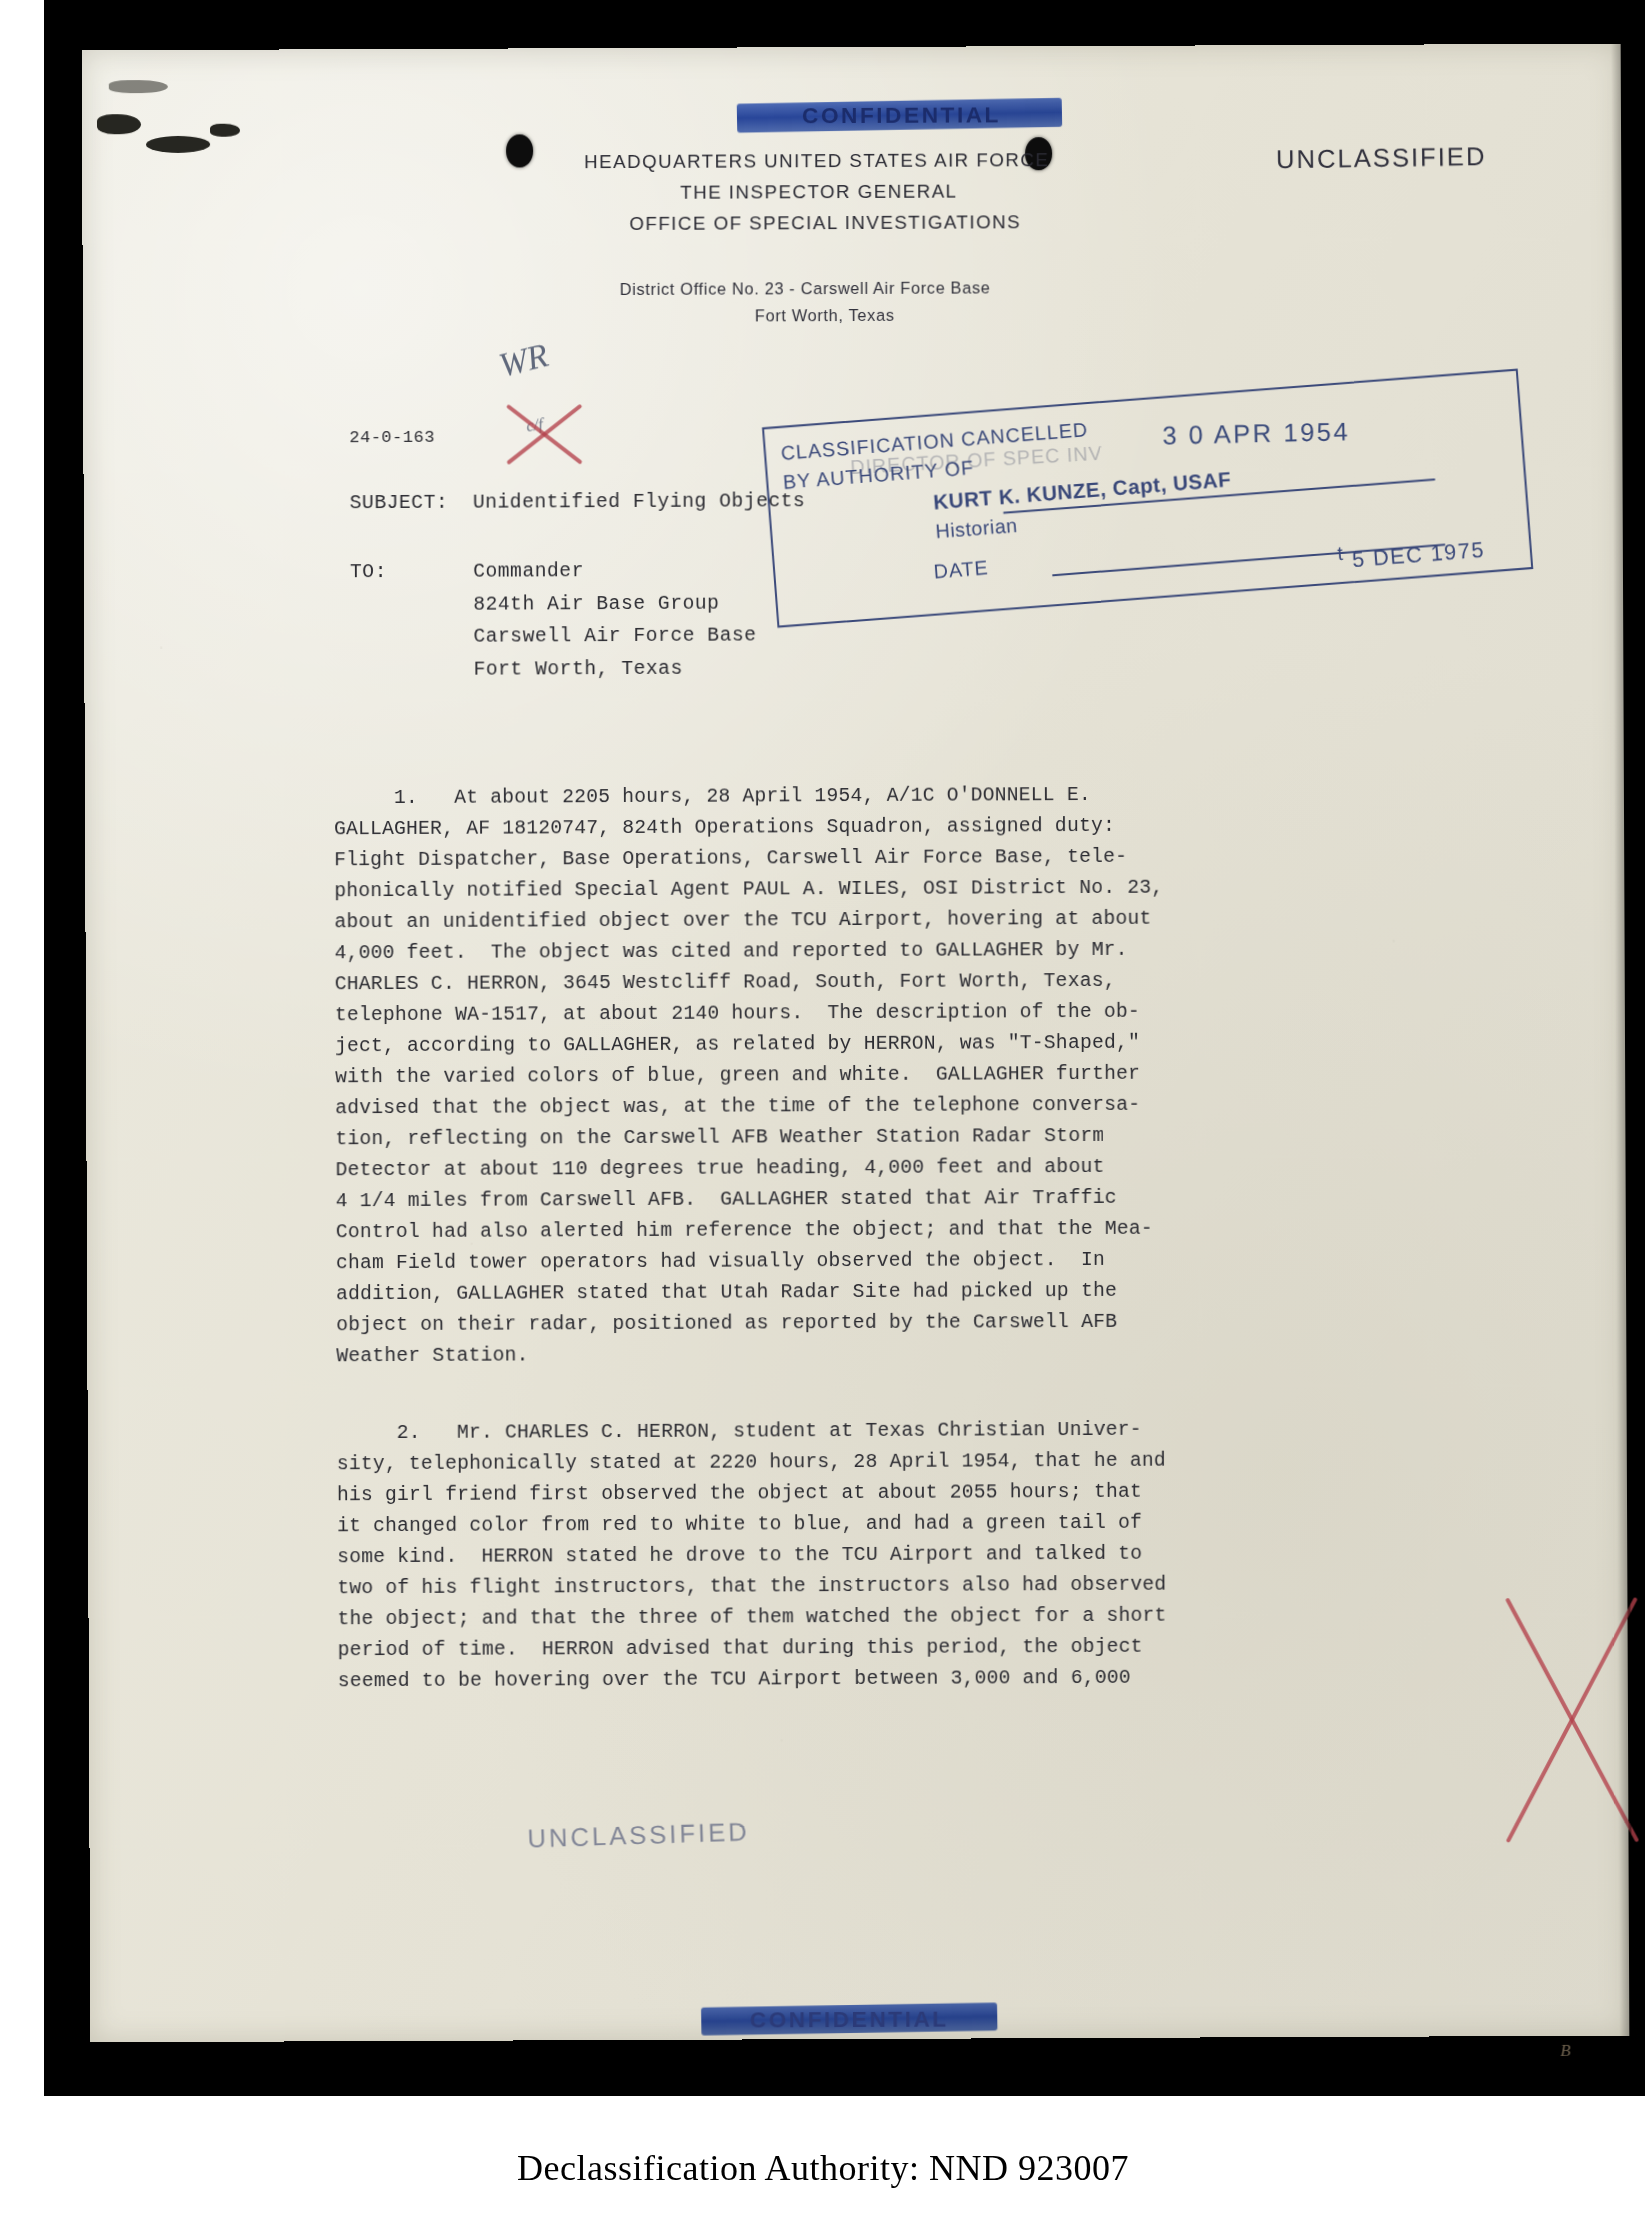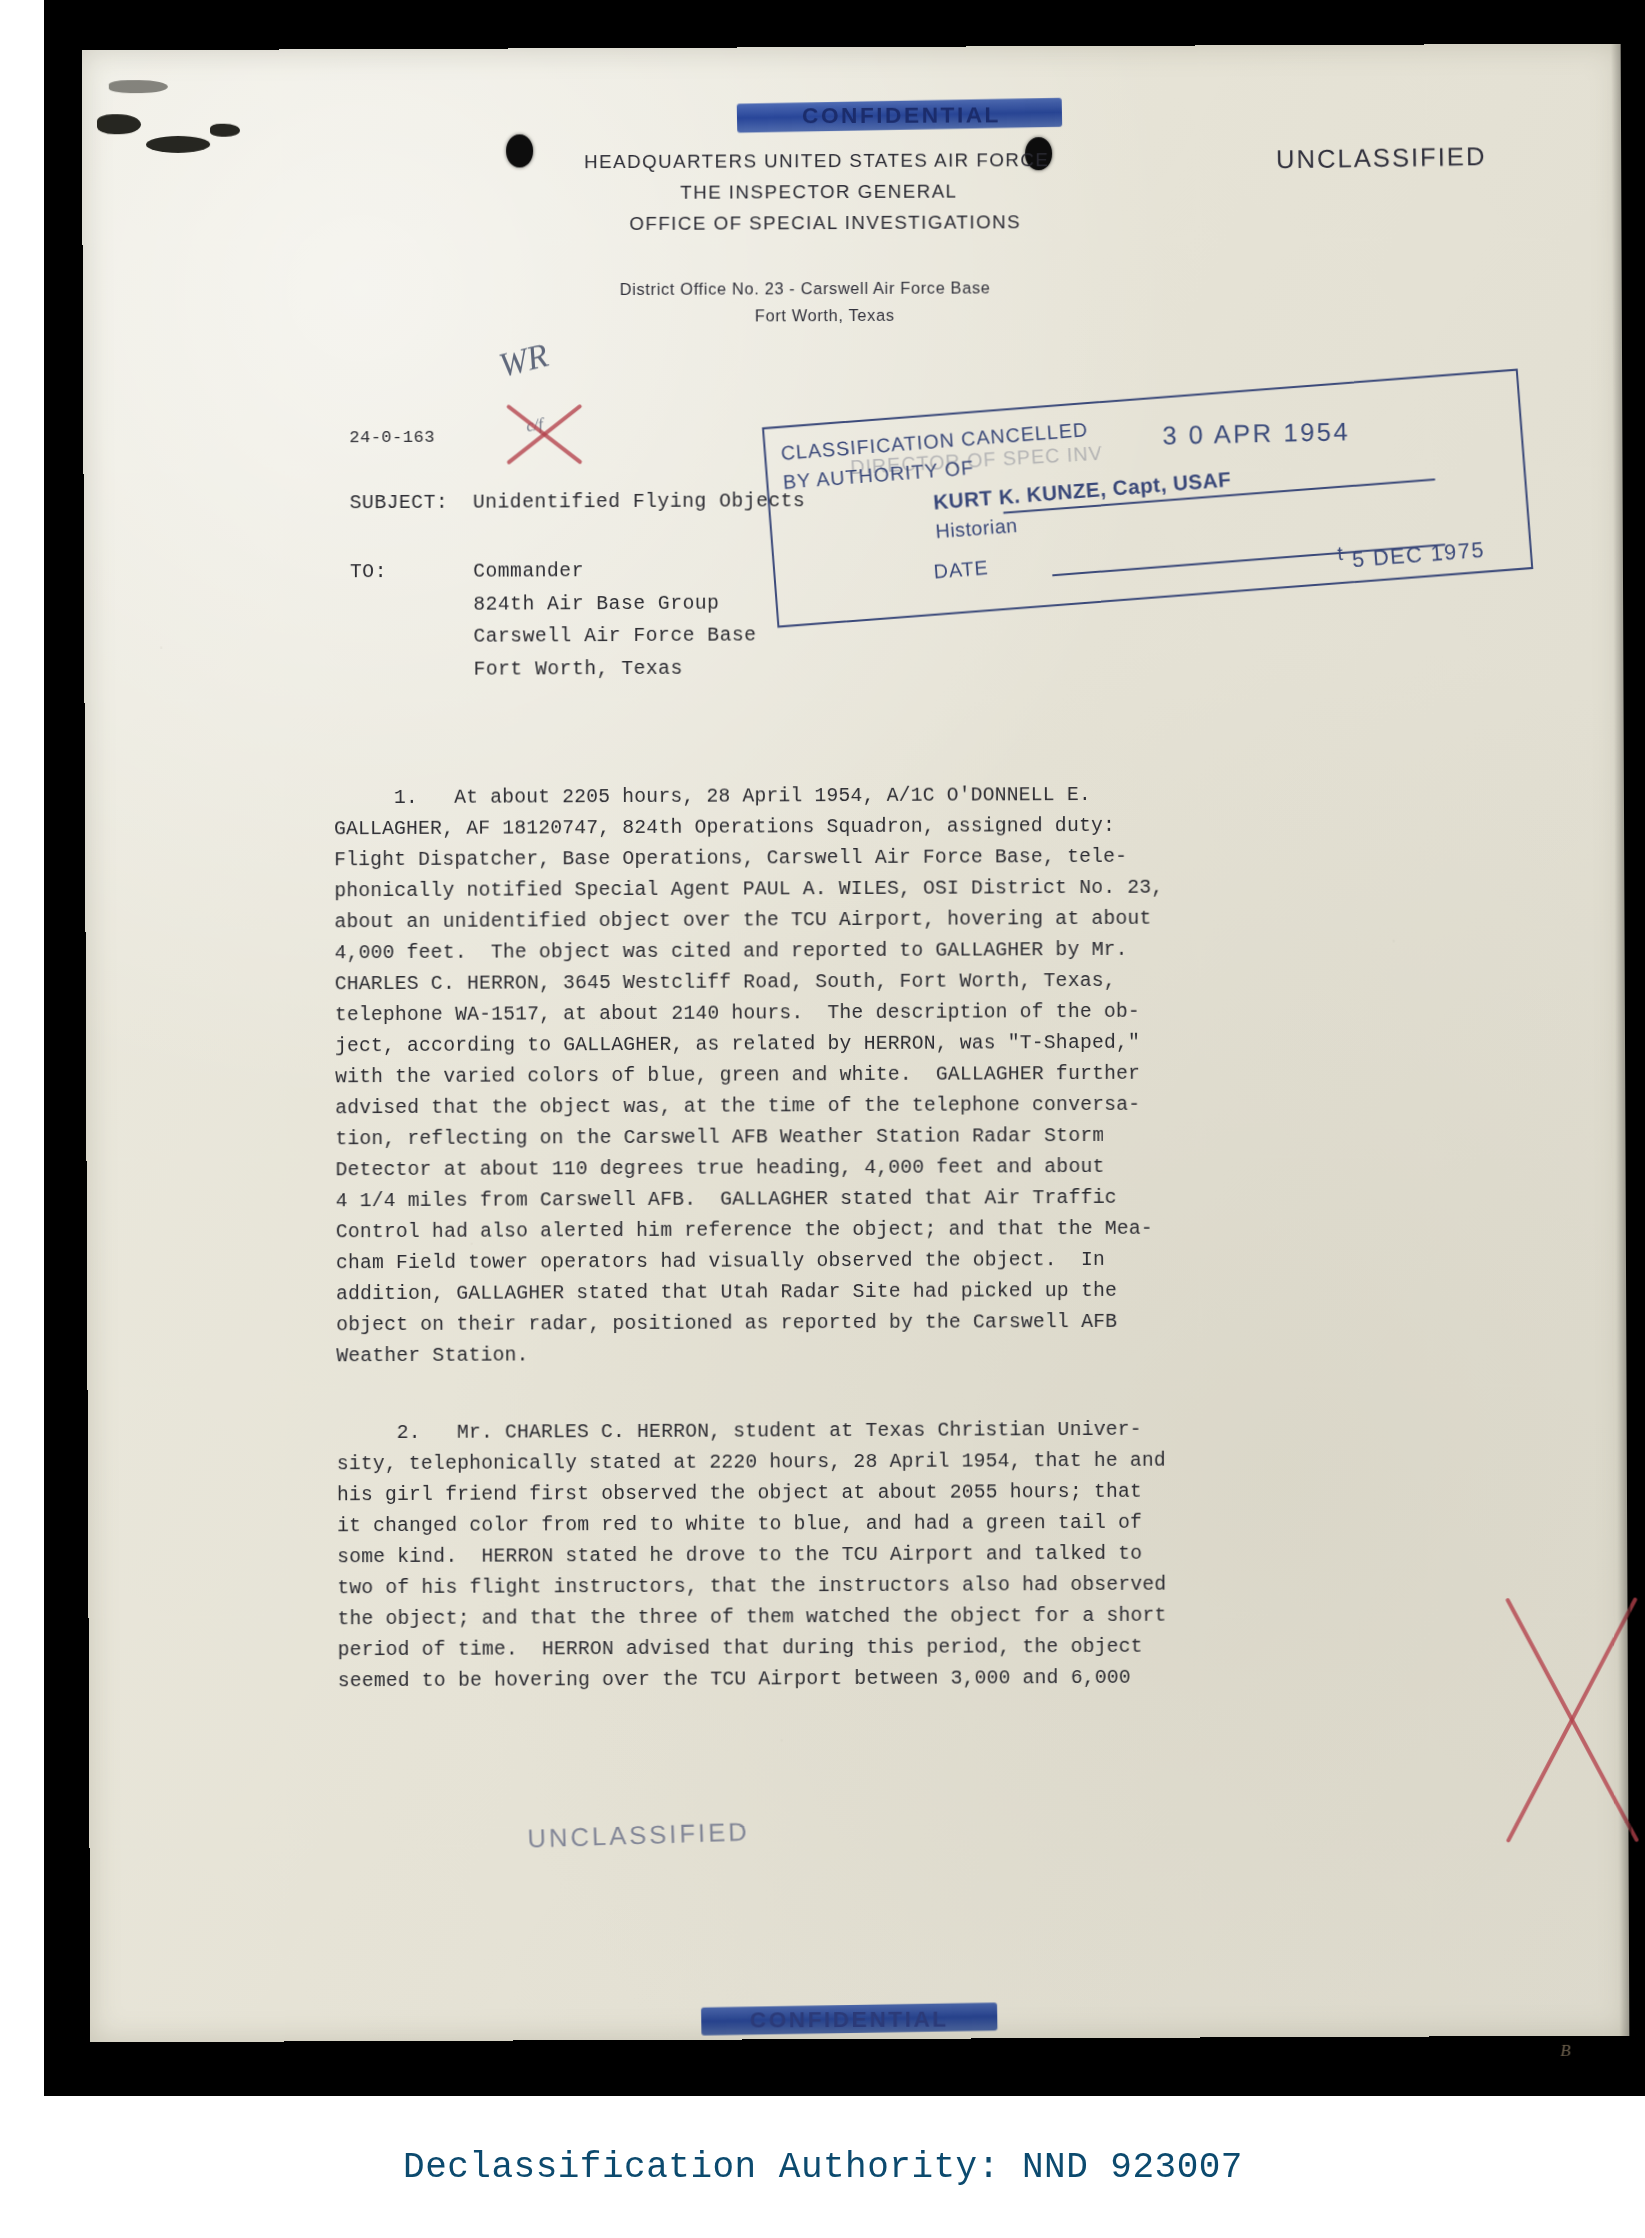--- a/index.html
+++ b/index.html
@@ -249,23 +249,23 @@
   #footer-caption {
     position: absolute;
     left: 0;
     top: 2096px;
     width: 1646px;
     height: 143px;
     background: #ffffff;
     display: flex;
     align-items: center;
     justify-content: center;
-    font-family: Liberation Mono, monospace;
+    font-family: Liberation Serif, serif;
     font-size: 36px;
-    color: #0c4a6e;
+    color: #000000;
     letter-spacing: 0.5px;
   }
 </style>
 </head>
 <body>
 
 <div id="scan-frame">
 
   <div id="paper">
     <div class="paper-grain"></div>

